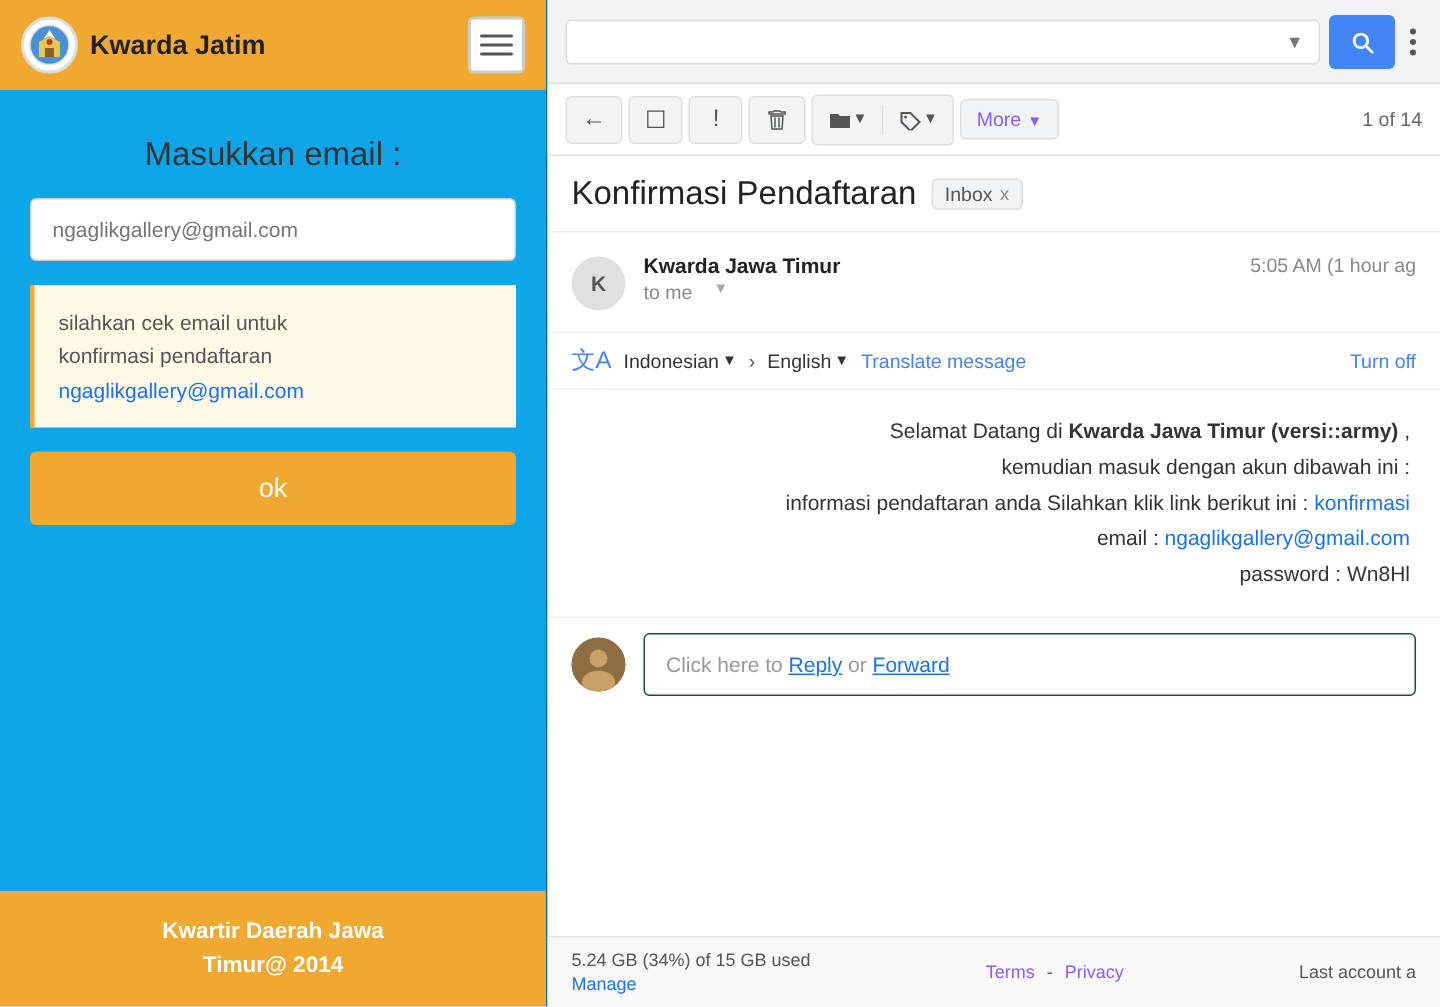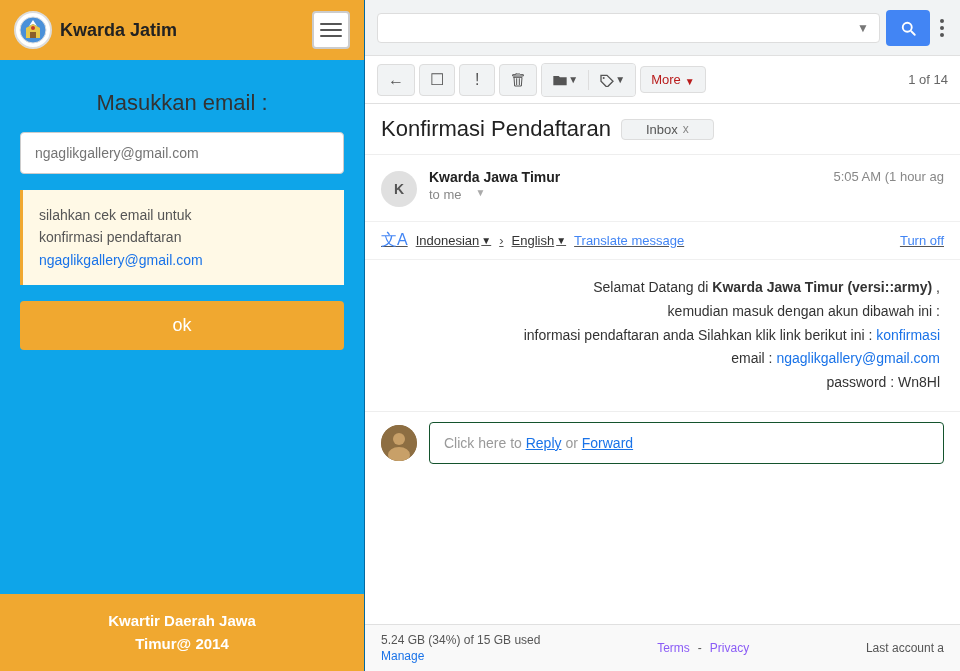--- a/index.html
+++ b/index.html
@@ -256,21 +256,21 @@
       background: #ddd;
     }
 
     .toolbar-more {
       background: #f1f3f4;
       border: 1px solid #ddd;
       border-radius: 4px;
       padding: 5px 10px;
       cursor: pointer;
       font-size: 13px;
-      color: #b91c1c;
+      color: #8b5cf6;
       display: flex;
       align-items: flex-end;
       gap: 4px;
     }
 
     .toolbar-count {
       margin-left: auto;
       font-size: 13px;
       color: #666;
     }
@@ -287,21 +287,21 @@
     .email-subject-text {
       font-size: 22px;
       color: #222;
       font-weight: normal;
     }
 
     .inbox-badge {
       background: #f1f3f4;
       border: 1px solid #ddd;
       border-radius: 4px;
-      padding: 2px 24px;
+      padding: 2px 8px;
       font-size: 13px;
       color: #555;
       display: flex;
       align-items: center;
       gap: 5px;
     }
 
     .inbox-x {
       color: #888;
       cursor: pointer;
@@ -371,21 +371,20 @@
 
     
     .translate-bar {
       padding: 8px 16px;
       border-bottom: 1px solid #f0f0f0;
       font-size: 13px;
       color: #555;
       display: flex;
       align-items: center;
       gap: 8px;
-      text-decoration: underline;
     }
 
     .translate-icon {
       font-size: 16px;
       color: #4285f4;
       font-style: normal;
     }
 
     .translate-lang {
       color: #333;

